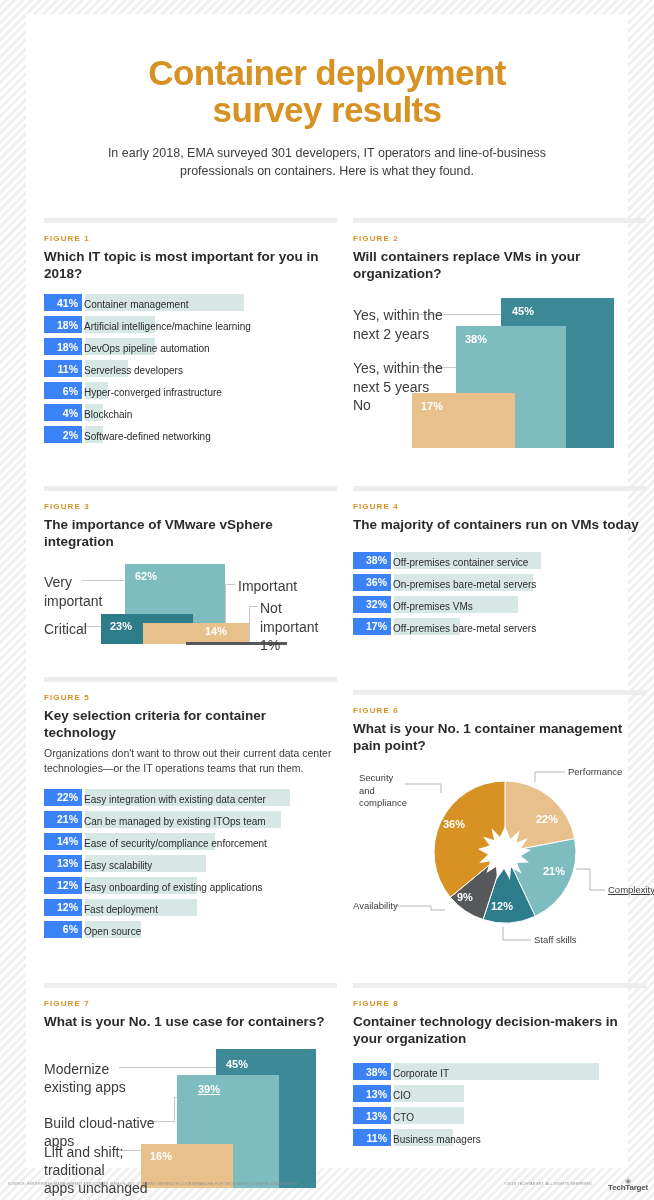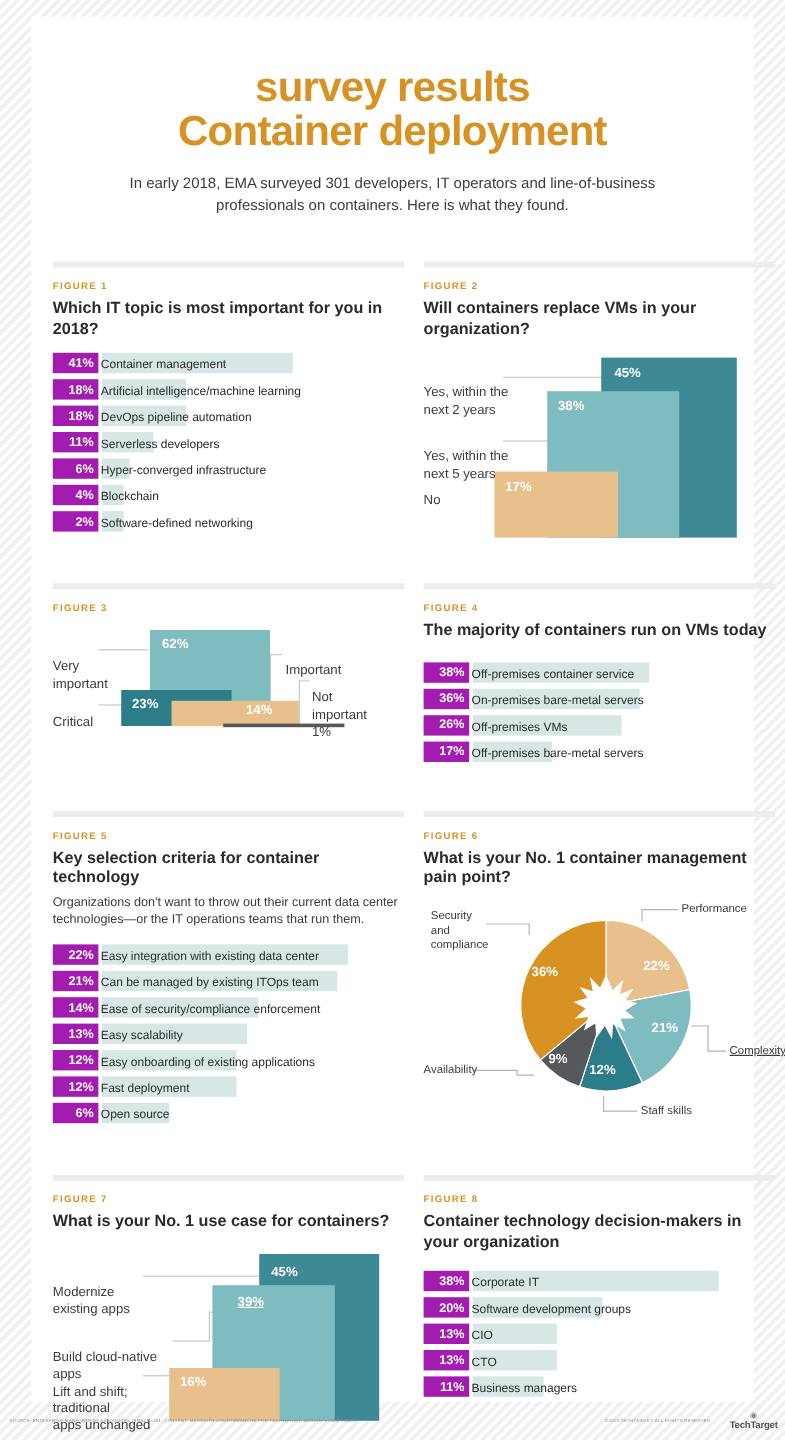--- a/index.html
+++ b/index.html
@@ -46,38 +46,38 @@
   }
 
   
   .barlist{margin-top:12px;}
   .barrow{position:relative;height:17px;margin-bottom:5px;}
   .bartrack{
     position:absolute;left:41px;top:0;height:17px;background:#d7e7e5;
   }
   .barpct{
     position:absolute;left:0;top:0;width:38px;height:17px;
-    background:#a21caf;color:#ffffff;font-size:10.5px;font-weight:bold;
+    background:#3b82f6;color:#ffffff;font-size:10.5px;font-weight:bold;
     display:flex;align-items:center;justify-content:flex-end;
     padding-right:4px;box-sizing:border-box;
   }
   .barlbl{
     position:absolute;left:40px;top:0;height:21px;
     display:flex;align-items:center;
     color:#2b2b2b;font-size:10px;white-space:nowrap;
   }
 
   
   .rectchart{position:relative;}
   .rc-box{position:absolute;}
   .rc-val{
     position:absolute;color:#ffffff;font-size:11px;font-weight:bold;
   }
   .rc-lbl{
-    position:absolute;color:#3c3c3c;font-size:11px;line-height:1.3;margin-top:14px;
+    position:absolute;color:#3c3c3c;font-size:14px;line-height:1.3;
   }
   .rc-lead{position:absolute;background:#c8c8c8;}
 
   
   .piewrap{position:relative;margin-top:6px;height:185px;}
   .pielbl{position:absolute;color:#3c3c3c;font-size:9.5px;line-height:1.3;}
   .pieval{position:absolute;color:#ffffff;font-size:11px;font-weight:bold;}
 
   
   .footer{
@@ -98,22 +98,22 @@
   .flogo .tt-eye{display:block;font-size:7px;text-align:center;line-height:5px;color:#888;font-weight:normal;}
 </style>
 </head>
 <body>
 
 <div class="sheet">
  <div class="inner">
 
   <div>
     <div class="title">
+      <div>Container deployment</div>
       <div>survey results</div>
-      <div>Container deployment</div>
     </div>
   </div>
   <div class="subtitle">In early 2018, EMA surveyed 301 developers, IT operators and line-of-business professionals on containers. Here is what they found.</div>
 
   <div class="grid">
 
    <div class="fig">
      <div class="rule"></div>
      <div class="figlabel">FIGURE 1</div>
      <div class="fightitle">Which IT topic is most important for you in 2018?</div>
@@ -178,20 +178,21 @@
 next 2 years</div>
        <div class="rc-lbl" style="left:0;top:65px;white-space:pre-line;">Yes, within the
 next 5 years</div>
        <div class="rc-lbl" style="left:0;top:102px;white-space:pre-line;">No</div>
      </div>
    </div>
 
    <div class="fig" style="margin-top:32px;">
      <div class="rule"></div>
      <div class="figlabel">FIGURE 3</div>
+     <div class="fightitle">The importance of VMware vSphere integration</div>
      <div class="rectchart" style="height:90px;margin-top:14px;">
        <div class="rc-lead" style="left:38px;top:16px;width:42px;height:1px;"></div>
        <div class="rc-lead" style="left:38px;top:62px;width:22px;height:1px;"></div>
        <div class="rc-lead" style="left:181px;top:20px;width:1px;height:48px;"></div>
        <div class="rc-lead" style="left:181px;top:20px;width:10px;height:1px;"></div>
        <div class="rc-lead" style="left:205px;top:42px;width:1px;height:38px;"></div>
        <div class="rc-lead" style="left:205px;top:42px;width:9px;height:1px;"></div>
 
        <div class="rc-box" style="left:81px;top:0px;width:100px;height:80px;background:#7fbcc0;"></div>
        <div class="rc-box" style="left:57px;top:50px;width:92px;height:30px;background:#2d7c8a;"></div>
@@ -220,32 +221,32 @@
               <div class="barpct">38%</div>
               <div class="barlbl">Off-premises container service</div>
             </div>
             <div class="barrow">
               <div class="bartrack" style="width: 139.245px;"></div>
               <div class="barpct">36%</div>
               <div class="barlbl">On-premises bare-metal servers</div>
             </div>
             <div class="barrow">
               <div class="bartrack" style="width: 123.774px;"></div>
-              <div class="barpct">26%</div>
+              <div class="barpct">32%</div>
               <div class="barlbl">Off-premises VMs</div>
             </div>
             <div class="barrow">
               <div class="bartrack" style="width: 65.7547px;"></div>
               <div class="barpct">17%</div>
               <div class="barlbl">Off-premises bare-metal servers</div>
             </div>
           </div>
    </div>
 
-   <div class="fig" style="margin-top:36px;">
+   <div class="fig" style="margin-top:23px;">
      <div class="rule"></div>
      <div class="figlabel">FIGURE 5</div>
      <div class="fightitle">Key selection criteria for container technology</div>
      <div class="figdesc">Organizations don't want to throw out their current data center technologies—or the IT operations teams that run them.</div>
      <div class="barlist" id="f5list" style="margin-top:14px;">
             <div class="barrow">
               <div class="bartrack" style="width: 205px;"></div>
               <div class="barpct">22%</div>
               <div class="barlbl">Easy integration with existing data center</div>
             </div>
@@ -351,25 +352,20 @@
      <div class="rule"></div>
      <div class="figlabel">FIGURE 8</div>
      <div class="fightitle">Container technology decision-makers in your organization</div>
      <div class="barlist" id="f8list" style="margin-top:16px;">
             <div class="barrow">
               <div class="bartrack" style="width: 205px;"></div>
               <div class="barpct">38%</div>
               <div class="barlbl">Corporate IT</div>
             </div>
             <div class="barrow">
-              <div class="bartrack" style="width: 107.895px;"></div>
-              <div class="barpct">20%</div>
-              <div class="barlbl">Software development groups</div>
-            </div>
-            <div class="barrow">
               <div class="bartrack" style="width: 70.1316px;"></div>
               <div class="barpct">13%</div>
               <div class="barlbl">CIO</div>
             </div>
             <div class="barrow">
               <div class="bartrack" style="width: 70.1316px;"></div>
               <div class="barpct">13%</div>
               <div class="barlbl">CTO</div>
             </div>
             <div class="barrow">

